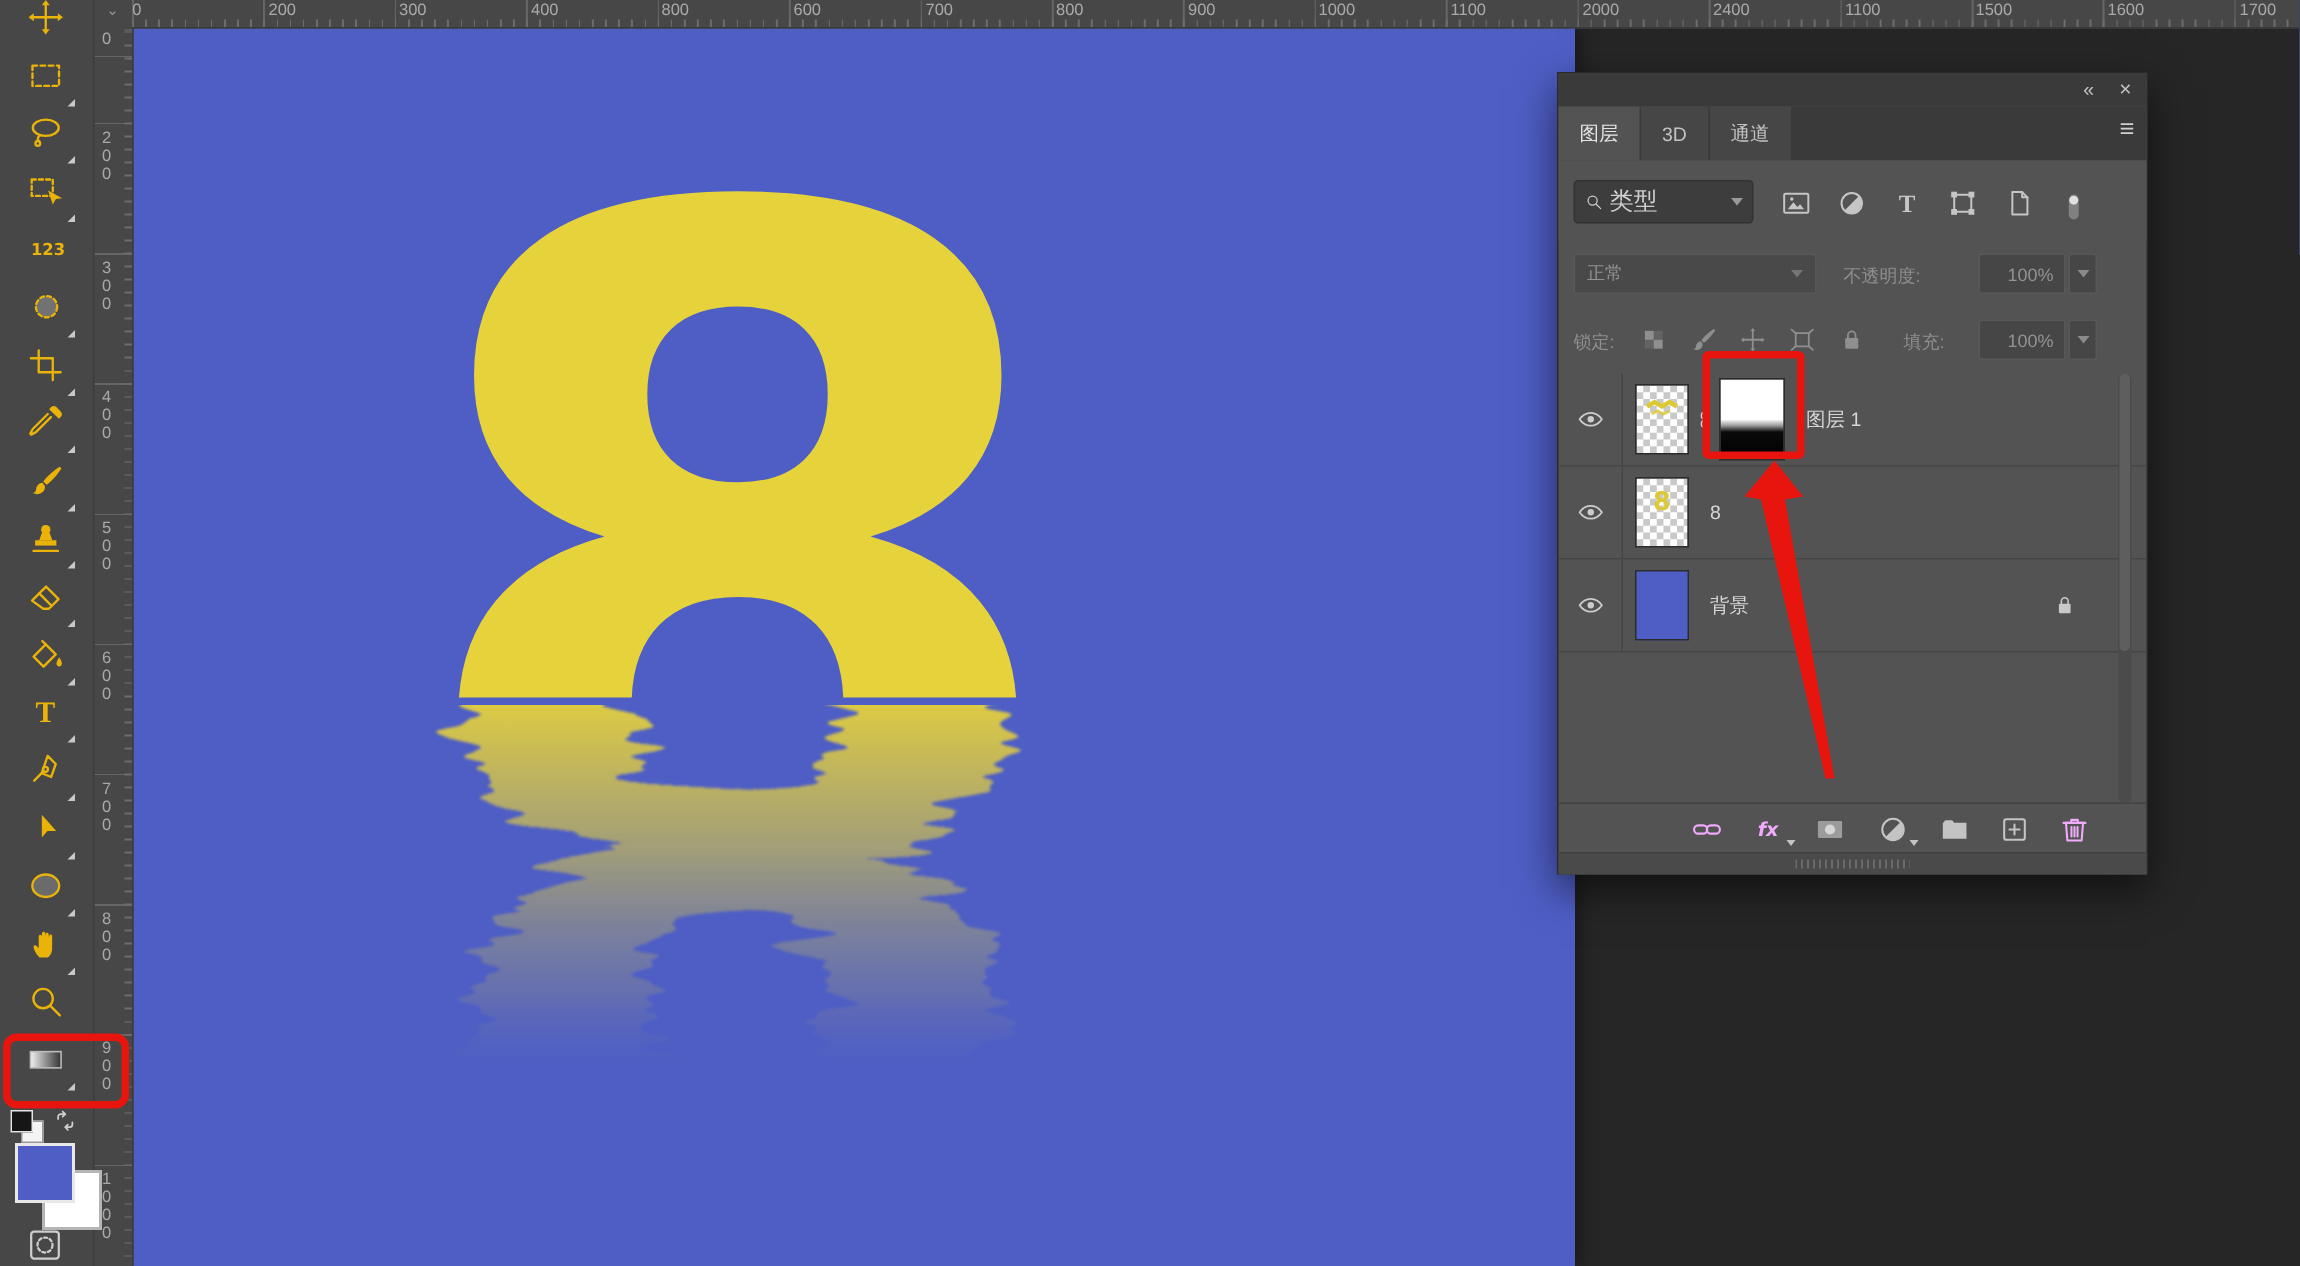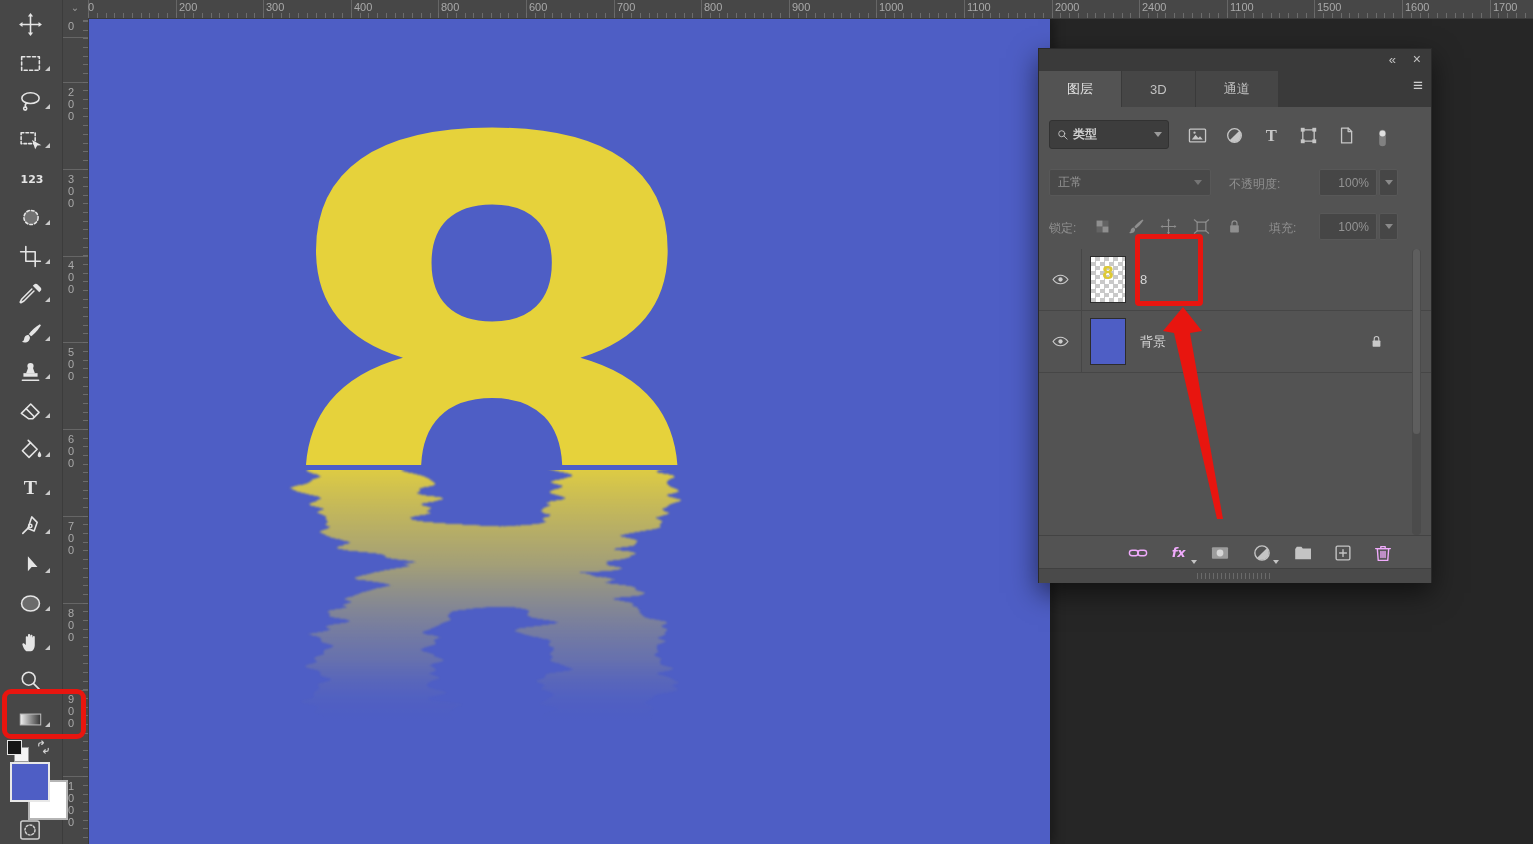--- a/index.html
+++ b/index.html
@@ -13,21 +13,21 @@
   svg{display:block;}
   svg .st{fill:none;stroke:currentColor;stroke-width:1.5;stroke-linecap:round;stroke-linejoin:round;}
   svg .fi{fill:currentColor;stroke:none;}
   svg .fiD{fill:currentColor;opacity:.28;stroke:none;}
   svg .tx{fill:currentColor;font-weight:bold;font-family:"DejaVu Sans",sans-serif;}
   svg .serif{font-family:"Liberation Serif","DejaVu Serif",serif;font-weight:bold;}
   svg .it{font-style:italic;font-weight:bold;}
 
   
   .toolbar{position:absolute;left:0;top:0;width:62px;height:844px;background:#474747;z-index:20;border-right:1px solid #3c3c3c;}
-  .tool{position:absolute;left:0;width:60px;height:38px;display:flex;align-items:flex-end;justify-content:center;color:#e5e5e5;cursor:pointer;}
+  .tool{position:absolute;left:0;width:60px;height:38px;display:flex;align-items:flex-start;justify-content:center;color:#eab308;cursor:pointer;}
   .tool svg{width:25px;height:25px;}
   .tool.fly::after{content:"";position:absolute;right:10px;bottom:5px;width:0;height:0;border-left:5px solid transparent;border-bottom:5px solid #c9c9c9;}
   .mini-swatches{position:absolute;left:6px;top:738px;width:50px;height:24px;}
   .mini-fg{position:absolute;left:1px;top:2px;width:13px;height:13px;background:#161616;border:1px solid #e6e6e6;z-index:2;}
   .mini-bg{position:absolute;left:8px;top:9px;width:13px;height:13px;background:#f4f4f4;border:1px solid #9a9a9a;}
   .mini-swap{position:absolute;left:28px;top:0;color:#cfcfcf;}
   .fg-swatch{position:absolute;left:10px;top:762px;width:40px;height:40px;border:2px solid #e8e8e8;box-sizing:border-box;z-index:3;}
   .bg-swatch{position:absolute;left:28px;top:780px;width:40px;height:40px;border:2px solid #b5b5b5;background:#ffffff;box-sizing:border-box;z-index:2;}
   .quickmask{position:absolute;left:13px;top:818px;color:#cfcfcf;}
 
@@ -46,27 +46,27 @@
   .canvas{position:absolute;left:88px;top:18px;width:962px;height:826px;background:#4e5ec5;z-index:5;box-shadow:4px 0 10px rgba(0,0,0,.35);}
   .canvas svg text.eight{font-family:"DejaVu Sans",sans-serif;font-weight:bold;font-size:650px;text-anchor:middle;}
 
   
   .panel{position:absolute;left:1038px;top:48px;width:392px;height:533px;background:#535353;z-index:30;
          border:1px solid #2a2a2a;box-sizing:content-box;box-shadow:0 10px 26px rgba(0,0,0,.55);}
   .p-header{position:absolute;left:0;top:0;right:0;height:22px;background:#3a3a3a;color:#c2c2c2;}
   .p-collapse{position:absolute;right:36px;top:3px;font-size:13px;letter-spacing:-1px;cursor:pointer;}
   .p-close{position:absolute;right:10px;top:2px;font-size:14px;cursor:pointer;}
   .p-tabs{position:absolute;left:0;top:22px;right:0;height:36px;background:#3a3a3a;display:flex;align-items:stretch;}
-  .p-tab{padding:0 28px;display:flex;align-items:center;font-size:13px;color:#c2c2c2;background:#464646;margin-right:1px;cursor:pointer;}
+  .p-tab{padding:0 14px;display:flex;align-items:center;font-size:13px;color:#c2c2c2;background:#464646;margin-right:1px;cursor:pointer;}
   .p-tab.active{background:#535353;color:#e4e4e4;}
   .p-menu{position:absolute;right:8px;top:28px;font-size:17px;color:#cfcfcf;cursor:pointer;line-height:1;}
   .p-filter{position:absolute;left:0;top:58px;right:0;height:54px;background:#535353;}
   .searchbox{position:absolute;left:10px;top:13px;width:120px;height:29px;background:#3d3d3d;border:1px solid #323232;border-radius:3px;
              display:flex;align-items:center;gap:4px;padding:0 6px;box-sizing:border-box;color:#cfcfcf;cursor:pointer;}
-  .searchbox .lbl{font-size:12px;font-weight:bold;}
+  .searchbox .lbl{font-size:16px;}
   .searchbox svg{width:13px;height:13px;}
   .searchbox .chev{margin-left:auto;color:#9a9a9a;}
   .chev{width:0;height:0;border-left:4px solid transparent;border-right:4px solid transparent;border-top:5px solid currentColor;}
   .f-icons{position:absolute;left:148px;top:13px;right:8px;height:30px;display:flex;align-items:center;gap:16px;color:#c6c6c6;}
   .f-icons .fic{width:21px;height:21px;cursor:pointer;}
   .f-icons .fic svg{width:21px;height:21px;}
   .f-icons .fic.pill svg{width:21px;height:30px;margin-top:-2px;}
   .p-blend{position:absolute;left:0;top:112px;right:0;height:44px;color:#8f8f8f;font-size:12px;}
   .combo{position:absolute;left:10px;top:8px;width:162px;height:27px;background:#494949;border:1px solid #585858;border-radius:2px;
          display:flex;align-items:center;padding:0 8px;box-sizing:border-box;color:#939393;}
@@ -542,20 +542,46 @@
       <div class="layer-row">
         <div class="eye-cell">
           <svg viewBox="0 0 24 24" width="19" height="19">
             <g class="st">
               <path d="M2.6 12C5 8.5 8.3 6.6 12 6.6S19 8.5 21.4 12C19 15.5 15.7 17.4 12 17.4S5 15.5 2.6 12z"></path>
             </g>
             <circle cx="12" cy="12" r="2.7" fill="currentColor"></circle>
           </svg>
         </div>
         <div class="thumb checker">
+          <svg viewBox="0 0 34 45" width="34" height="45">
+            <path d="M7 14l5-3 5 3 5-3 5 3" fill="none" stroke="#ddc934" stroke-width="3"></path>
+            <path d="M10 19l4-2 4 2 4-2" fill="none" stroke="#ddc934" stroke-width="2" opacity=".8"></path>
+          </svg>
+        </div>
+        <span class="masklink">
+          <svg viewBox="0 0 24 24" width="15" height="22">
+            <g class="st" stroke-width="1.8">
+              <circle cx="12" cy="7.4" r="3.6"></circle>
+              <circle cx="12" cy="16.2" r="3.6"></circle>
+            </g>
+          </svg>
+        </span>
+        <div class="maskthumb"></div>
+        <span class="layer-name">图层 1</span>
+      </div>
+      <div class="layer-row">
+        <div class="eye-cell">
+          <svg viewBox="0 0 24 24" width="19" height="19">
+            <g class="st">
+              <path d="M2.6 12C5 8.5 8.3 6.6 12 6.6S19 8.5 21.4 12C19 15.5 15.7 17.4 12 17.4S5 15.5 2.6 12z"></path>
+            </g>
+            <circle cx="12" cy="12" r="2.7" fill="currentColor"></circle>
+          </svg>
+        </div>
+        <div class="thumb checker">
           <span class="mini8">8</span>
         </div>
         <span class="layer-name">8</span>
       </div>
       <div class="layer-row">
         <div class="eye-cell">
           <svg viewBox="0 0 24 24" width="19" height="19">
             <g class="st">
               <path d="M2.6 12C5 8.5 8.3 6.6 12 6.6S19 8.5 21.4 12C19 15.5 15.7 17.4 12 17.4S5 15.5 2.6 12z"></path>
             </g>

